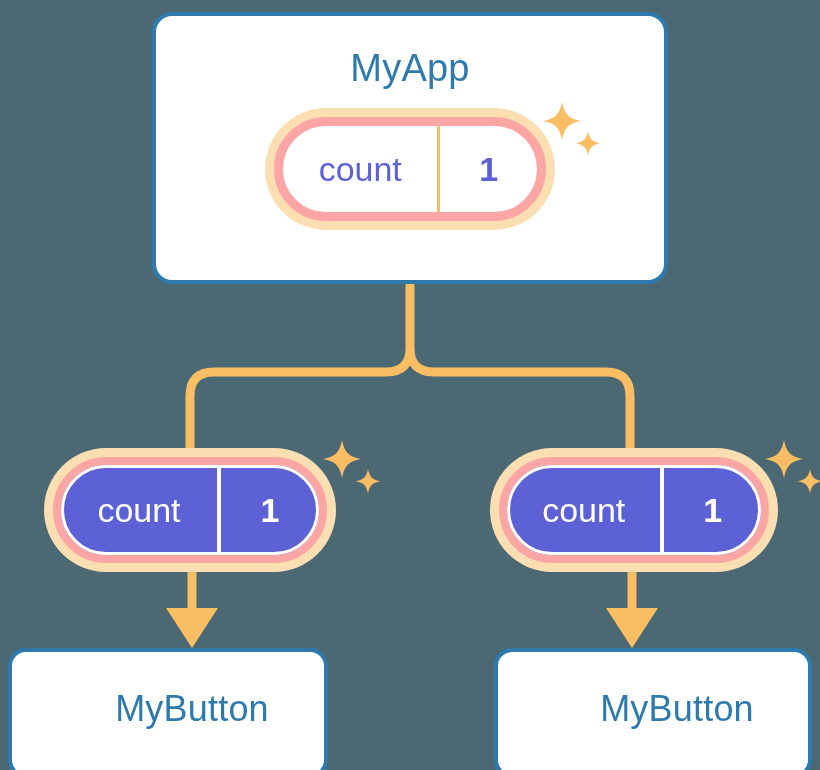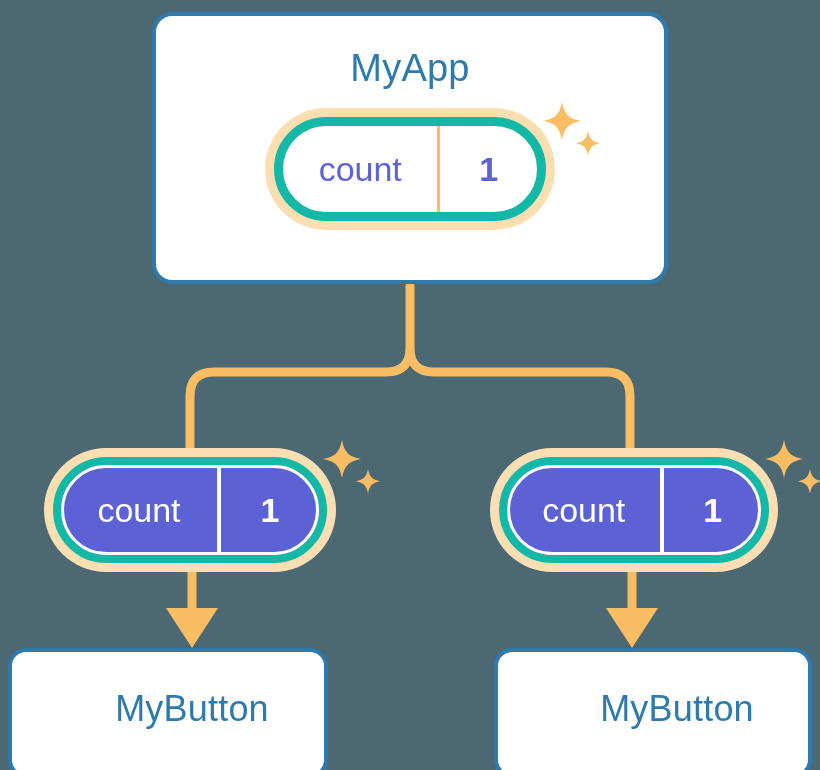--- a/index.html
+++ b/index.html
@@ -88,21 +88,21 @@
     background: #FBDFB3;
     border-radius: 999px;
     box-sizing: border-box;
   }
   .pill {
     position: absolute;
     left: 9px;
     top: 9px;
     right: 9px;
     bottom: 9px;
-    border: 9px solid #14b8a6;
+    border: 9px solid #fca5a5;
     border-radius: 999px;
     box-sizing: border-box;
     display: flex;
     align-items: stretch;
     overflow: hidden;
   }
   .pill-key, .pill-val {
     display: flex;
     align-items: center;
     justify-content: center;

